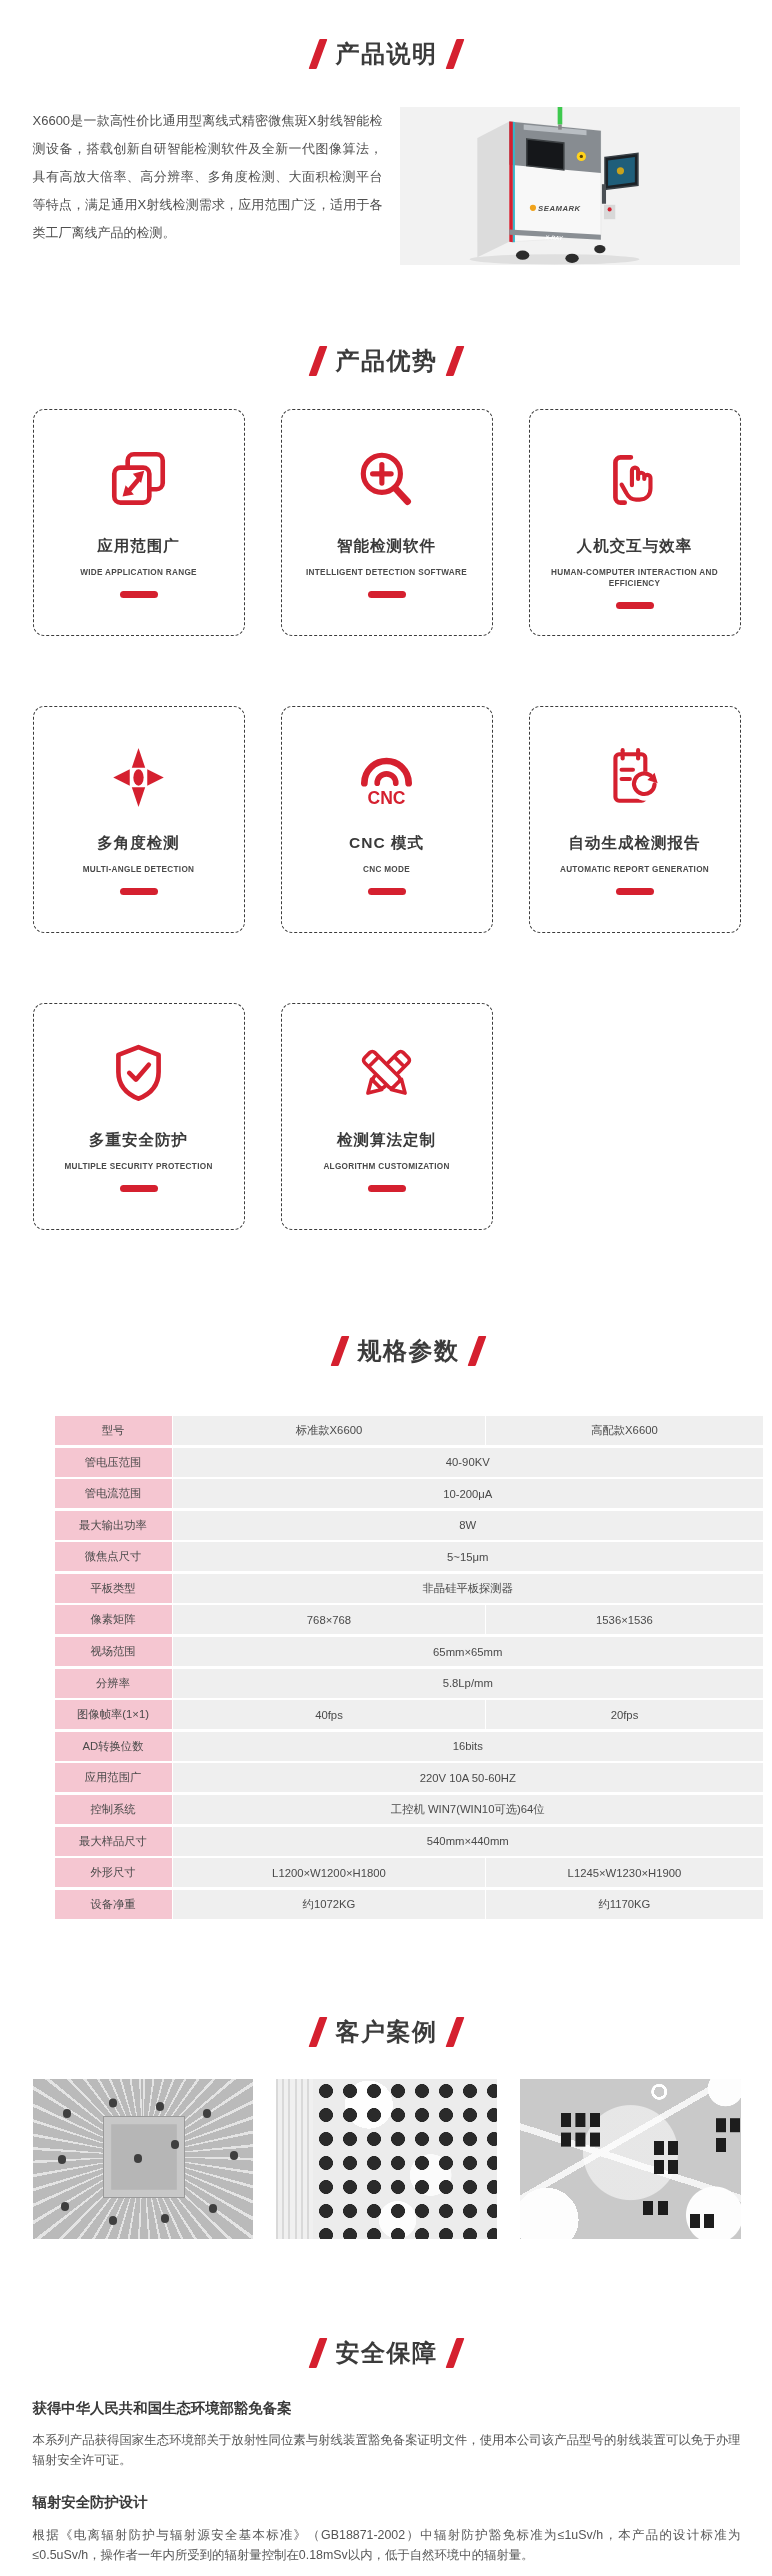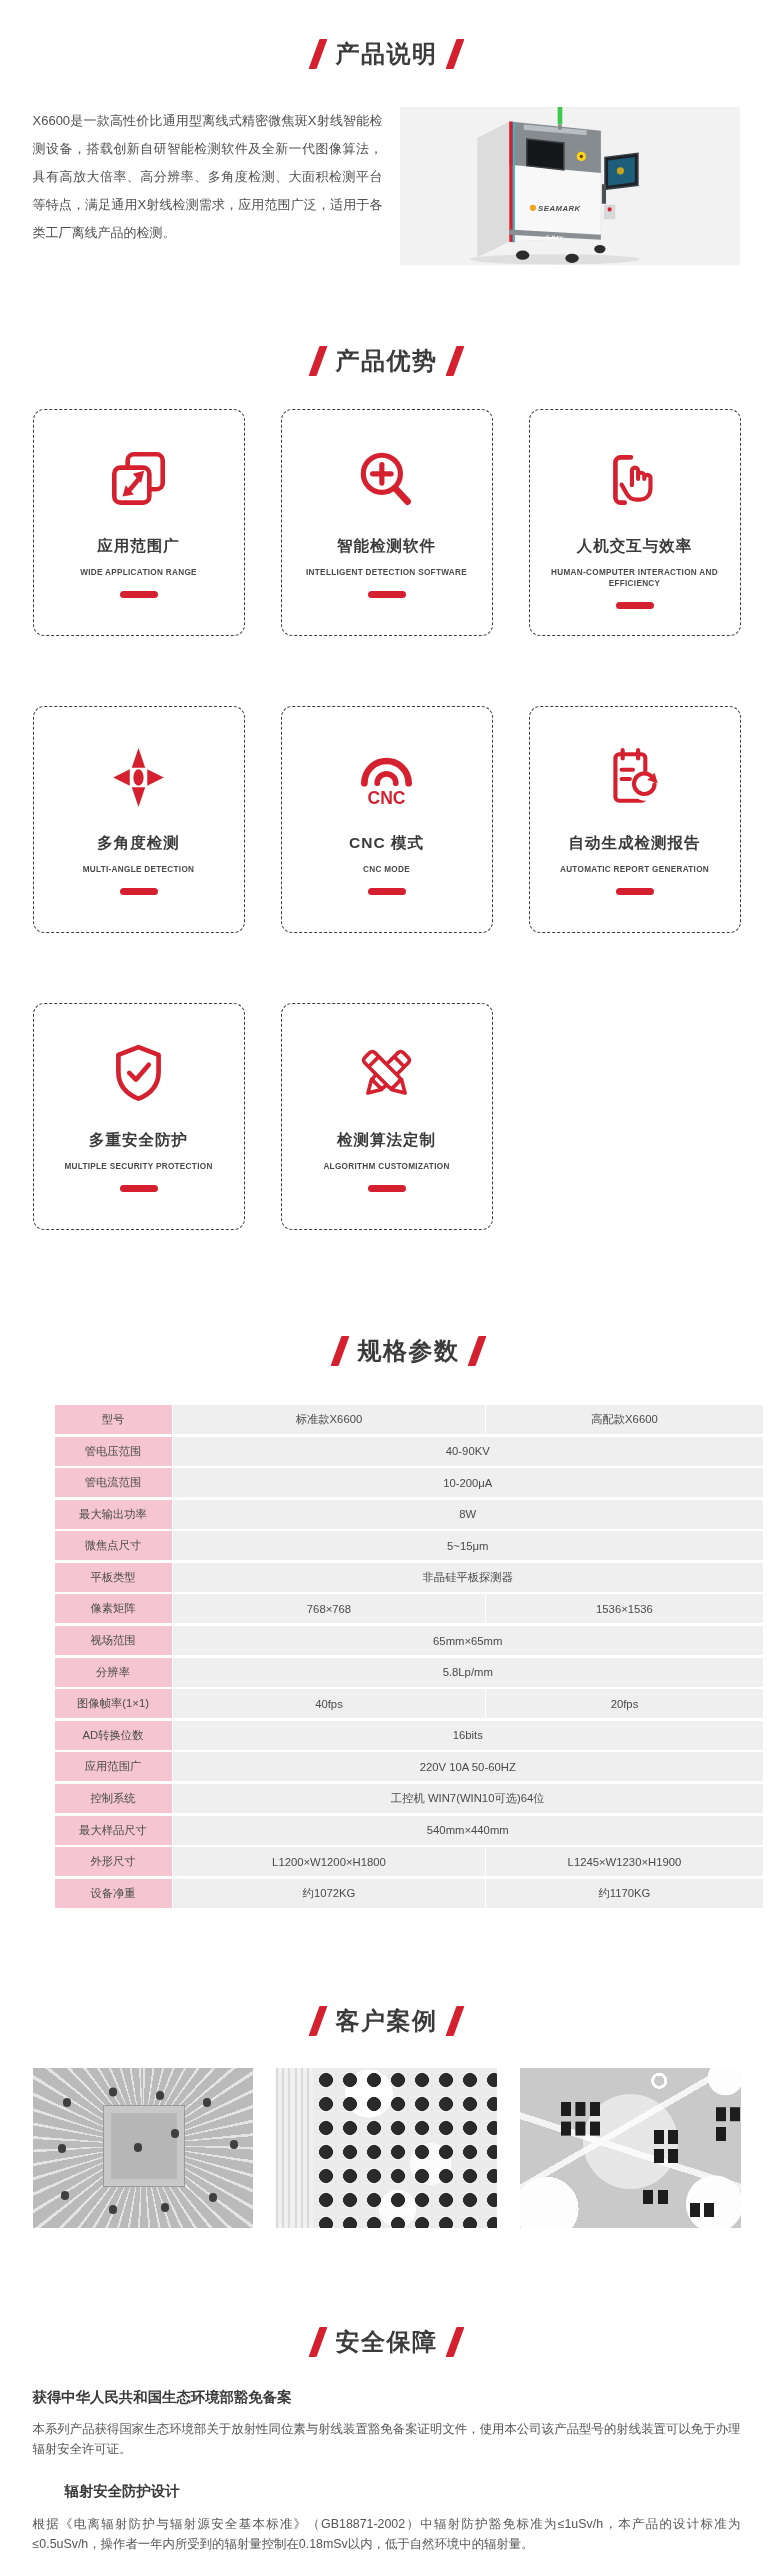--- a/index.html
+++ b/index.html
@@ -24,21 +24,21 @@
   .card{height:227px;border:1.5px dashed #3c3c3c;border-radius:11.3px;box-sizing:border-box;
     display:flex;flex-direction:column;align-items:center;padding-top:32px;background:#fff;}
   .card-icon{height:77px;display:flex;align-items:center;justify-content:center;}
   .card-title{margin-top:17.5px;font-size:15.5px;font-weight:bold;color:#3a3a3a;letter-spacing:1px;}
   .card-sub{margin-top:10.3px;font-size:8.2px;font-weight:bold;color:#4a4a4a;letter-spacing:0.3px;
     text-align:center;line-height:10.8px;max-width:185px;}
   .card-dash{margin-top:12.4px;width:38px;height:7.2px;border-radius:3.6px;background:#d5202f;}
 
   
   .sec-specs{margin-top:106px;padding-left:44px;}
-  .spec-table{width:708px;margin:39px auto 0;}
+  .spec-table{width:708px;margin:50px auto 0;}
   .spec-row{display:flex;gap:1.5px;margin-bottom:2.6px;height:29px;}
   .spec-label{width:117px;flex:none;background:#f5c6d1;display:flex;align-items:center;
     justify-content:center;font-size:11.3px;color:#4a4a4a;}
   .spec-val{background:#efefef;display:flex;align-items:center;justify-content:center;
     font-size:11.3px;color:#4a4a4a;}
   .spec-val.c1{flex:1.13;}
   .spec-val.c2{flex:1;}
   .spec-val.merged{flex:1;}
 
   
@@ -76,21 +76,21 @@
   .case-3 .chips{position:absolute;left:41px;top:34px;width:10.3px;height:14.4px;background:#1d1d1d;
     box-shadow:14.4px 0 #1d1d1d,29px 0 #1d1d1d,0 19.6px #1d1d1d,14.4px 19.6px #1d1d1d,29px 19.6px #1d1d1d,
       93px 28px #1d1d1d,107px 28px #1d1d1d,93px 47px #1d1d1d,107px 47px #1d1d1d,
       155px 5.2px #1d1d1d,169px 5.2px #1d1d1d,155px 25px #1d1d1d,
       82px 88px #1d1d1d,97px 88px #1d1d1d,129px 101px #1d1d1d,143px 101px #1d1d1d;}
 
   
   .sec-safety{margin-top:99px;}
   .safety-body{width:708px;margin:0 auto;}
   .safety-h{margin:0;font-size:14.4px;font-weight:bold;color:#3a3a3a;}
-  .h1{margin-top:31px;} .h2{margin-top:23px;margin-left:32px;}
+  .h1{margin-top:31px;} .h2{margin-top:23px;}
   .safety-p{margin:12.4px 0 0 0;font-size:12.4px;line-height:20px;color:#555;text-align:justify;}
 </style>
 </head>
 <body>
 
 <div class="page">
 
   <section class="sec-desc">
     <h2 class="sec-title">
       <span class="slash"></span>

